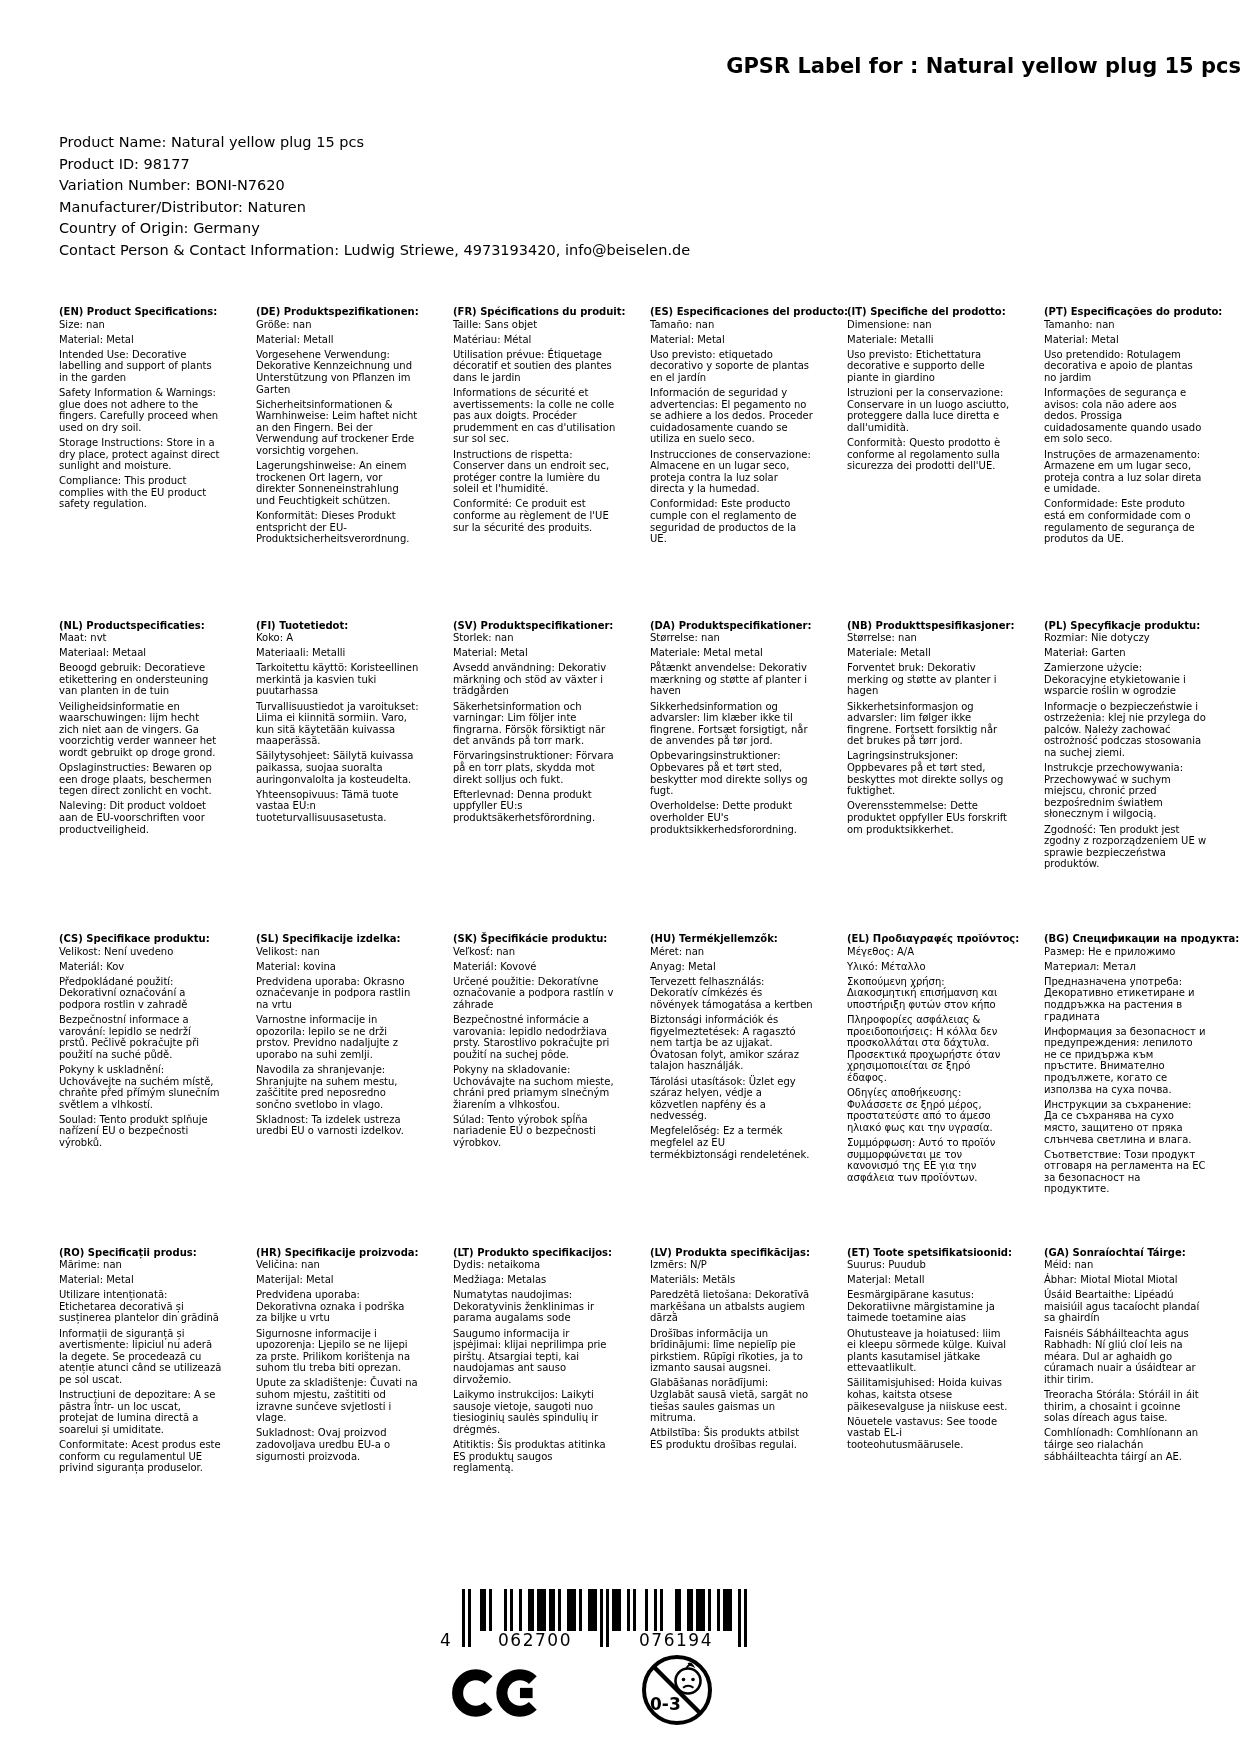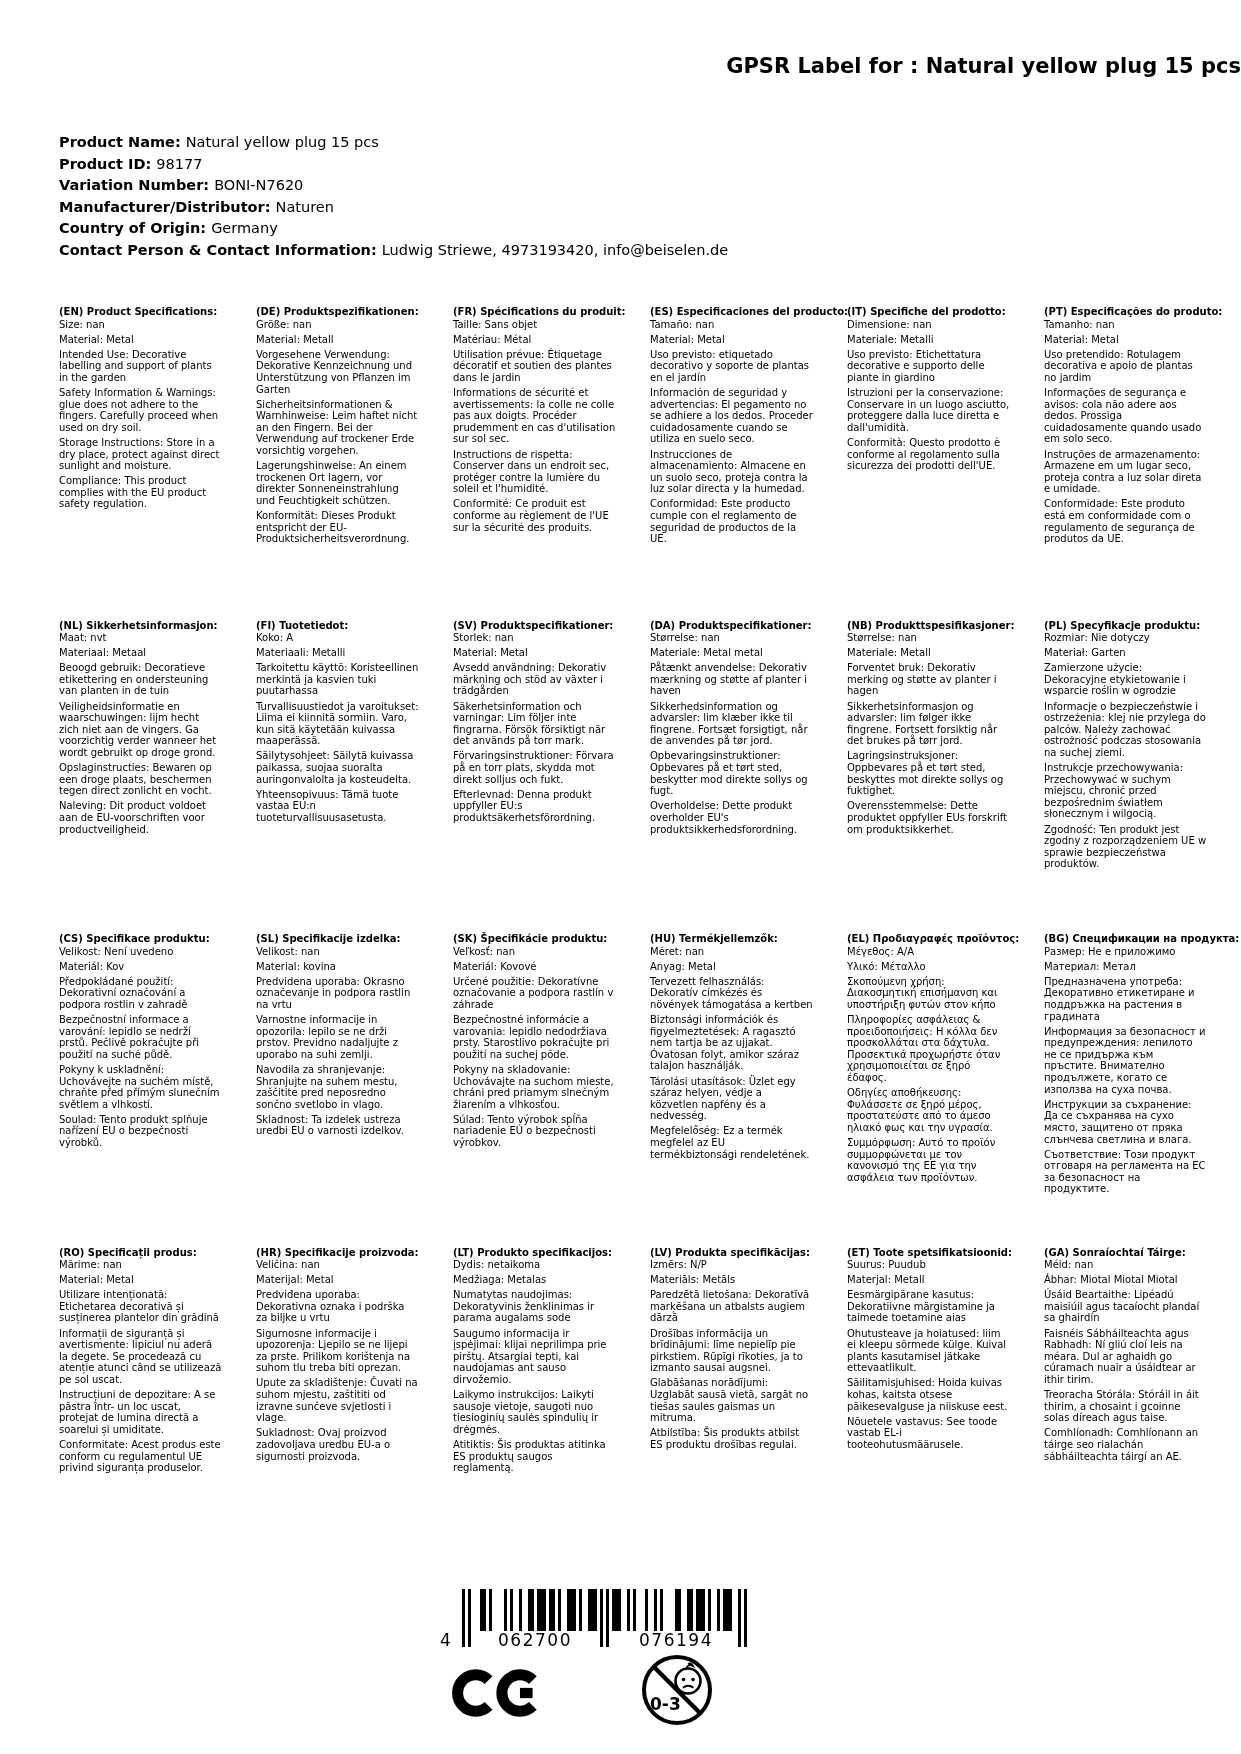--- a/index.html
+++ b/index.html
@@ -8,21 +8,21 @@
     font-family:"DejaVu Sans",sans-serif;color:#000;
     -webkit-font-smoothing:antialiased;
   }
   .page{position:absolute;inset:0;}
   .title{
     position:absolute;top:54px;left:0;width:1241px;text-align:right;
     font-size:21px;font-weight:bold;
   }
   .product-info{position:absolute;left:59px;top:132px;font-size:14.5px;line-height:21.5px;}
   .pline{white-space:nowrap;}
-  .plabel{font-weight:bold;text-align:center;}
+  .plabel{font-weight:normal;text-align:center;}
   .specs-grid{
     position:absolute;left:59px;top:306px;
     display:grid;grid-template-columns:repeat(6,197px);grid-auto-rows:313.5px;
   }
   .cell{width:163px;font-size:10px;line-height:11.6px;}
   .chead{font-weight:bold;white-space:nowrap;margin:0 0 1px 0;}
   .citem{margin:0 0 3.5px 0;overflow-wrap:break-word;}
   .barcode-wrap{position:absolute;left:436px;top:1589px;}
   #barcode-svg{shape-rendering:crispEdges;}
   #barcode-svg text{font-family:"DejaVu Sans",sans-serif;shape-rendering:auto;}
@@ -73,42 +73,42 @@
         <p class="citem">Informations de sécurité et avertissements: la colle ne colle pas aux doigts. Procéder prudemment en cas d'utilisation sur sol sec.</p>
         <p class="citem">Instructions de rispetta: Conserver dans un endroit sec, protéger contre la lumière du soleil et l'humidité.</p>
         <p class="citem">Conformité: Ce produit est conforme au règlement de l'UE sur la sécurité des produits.</p>
       </div>
       <div class="cell">
         <div class="chead">(ES) Especificaciones del producto:</div>
         <p class="citem">Tamaño: nan</p>
         <p class="citem">Material: Metal</p>
         <p class="citem">Uso previsto: etiquetado decorativo y soporte de plantas en el jardín</p>
         <p class="citem">Información de seguridad y advertencias: El pegamento no se adhiere a los dedos. Proceder cuidadosamente cuando se utiliza en suelo seco.</p>
-        <p class="citem">Instrucciones de almacenamiento: Almacene en un suolo seco, proteja contra la luz solar directa y la humedad.</p>
+        <p class="citem">Instrucciones de conservazione: Almacene en un lugar seco, proteja contra la luz solar directa y la humedad.</p>
         <p class="citem">Conformidad: Este producto cumple con el reglamento de seguridad de productos de la UE.</p>
       </div>
       <div class="cell">
         <div class="chead">(IT) Specifiche del prodotto:</div>
         <p class="citem">Dimensione: nan</p>
         <p class="citem">Materiale: Metalli</p>
         <p class="citem">Uso previsto: Etichettatura decorative e supporto delle piante in giardino</p>
         <p class="citem">Istruzioni per la conservazione: Conservare in un luogo asciutto, proteggere dalla luce diretta e dall'umidità.</p>
         <p class="citem">Conformità: Questo prodotto è conforme al regolamento sulla sicurezza dei prodotti dell'UE.</p>
       </div>
       <div class="cell">
         <div class="chead">(PT) Especificações do produto:</div>
         <p class="citem">Tamanho: nan</p>
         <p class="citem">Material: Metal</p>
         <p class="citem">Uso pretendido: Rotulagem decorativa e apoio de plantas no jardim</p>
         <p class="citem">Informações de segurança e avisos: cola não adere aos dedos. Prossiga cuidadosamente quando usado em solo seco.</p>
         <p class="citem">Instruções de armazenamento: Armazene em um lugar seco, proteja contra a luz solar direta e umidade.</p>
         <p class="citem">Conformidade: Este produto está em conformidade com o regulamento de segurança de produtos da UE.</p>
       </div>
       <div class="cell">
-        <div class="chead">(NL) Sikkerhetsinformasjon:</div>
+        <div class="chead">(NL) Productspecificaties:</div>
         <p class="citem">Maat: nvt</p>
         <p class="citem">Materiaal: Metaal</p>
         <p class="citem">Beoogd gebruik: Decoratieve etikettering en ondersteuning van planten in de tuin</p>
         <p class="citem">Veiligheidsinformatie en waarschuwingen: lijm hecht zich niet aan de vingers. Ga voorzichtig verder wanneer het wordt gebruikt op droge grond.</p>
         <p class="citem">Opslaginstructies: Bewaren op een droge plaats, beschermen tegen direct zonlicht en vocht.</p>
         <p class="citem">Naleving: Dit product voldoet aan de EU-voorschriften voor productveiligheid.</p>
       </div>
       <div class="cell">
         <div class="chead">(FI) Tuotetiedot:</div>
         <p class="citem">Koko: A</p>

